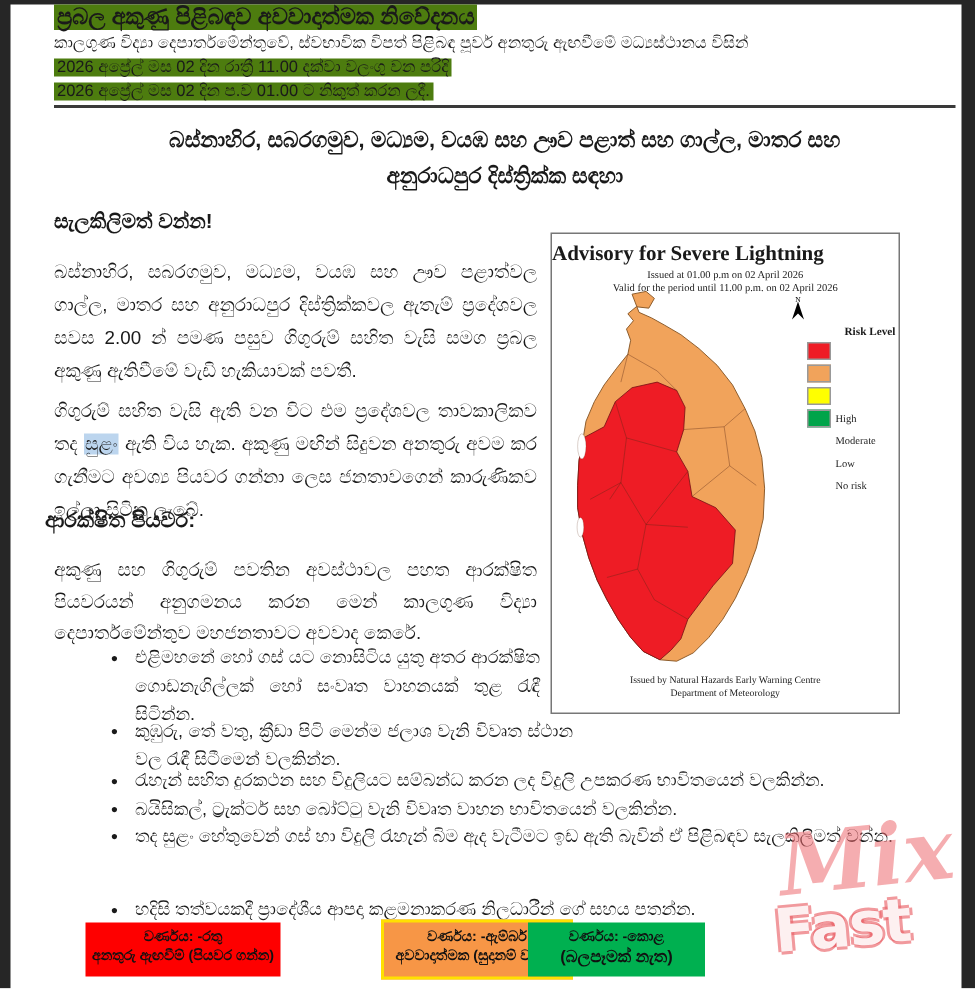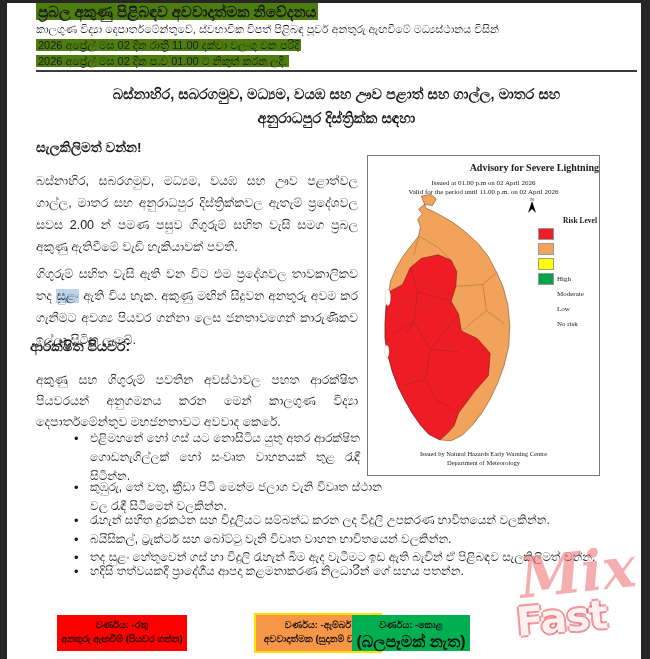--- a/index.html
+++ b/index.html
@@ -30,26 +30,26 @@
   .safety-heading{position:absolute;left:30px;top:338px;font-size:14px;font-weight:bold;}
   .intro{position:absolute;left:36px;top:370px;width:322px;font-size:12.5px;line-height:21px;text-align:justify;}
 
   .bullet{position:absolute;left:90px;font-size:12px;line-height:19px;text-align:justify;}
   .bullet::before{content:"\2022";position:absolute;left:-16px;top:0;font-size:13px;}
   .b1{top:429px;width:270px;}
   .b2{top:478px;width:292px;}
   .b3{top:511px;width:545px;}
   .b4{top:530px;width:545px;}
   .b5{top:548px;width:545px;}
-  .b6{top:562px;width:545px;}
+  .b6{top:597px;width:545px;}
 
   
   .map-box{position:absolute;left:367px;top:155px;width:231px;height:319px;background:#fff;
            border:1px solid #777;font-family:"Liberation Serif",serif;}
-  .map-title{position:absolute;left:0;top:6px;width:100%;text-align:right;font-size:10px;font-weight:bold;}
+  .map-title{position:absolute;left:0;top:6px;width:100%;text-align:left;font-size:14px;font-weight:bold;}
   .map-issued{position:absolute;left:0;top:23px;width:100%;text-align:center;font-size:7px;}
   .map-valid{position:absolute;left:0;top:32px;width:100%;text-align:center;font-size:7px;}
   .north-arrow{position:absolute;left:158px;top:40px;width:12px;height:18px;}
   .legend-title{position:absolute;left:170px;top:60px;font-size:7.5px;font-weight:bold;padding-left:25px;}
   .legend-row{position:absolute;left:170px;height:11px;}
   .legend-row .sw{position:absolute;left:0;top:0;width:14px;height:10px;border:0.5px solid #999;}
   .legend-row .lb{position:absolute;left:19px;top:11px;font-size:7px;white-space:nowrap;margin-top:36px;}
   .lr1{top:72px;}  .lr1 .sw{background:#EE1C25;}
   .lr2{top:87px;}  .lr2 .sw{background:#F1A35B;}
   .lr3{top:102px;} .lr3 .sw{background:#FFFF00;}
@@ -58,21 +58,21 @@
   .map-cap1{position:absolute;left:0;top:294px;width:100%;text-align:center;font-size:6.5px;}
   .map-cap2{position:absolute;left:0;top:303px;width:100%;text-align:center;font-size:6.5px;}
 
   
   .key{position:absolute;top:615px;height:36px;text-align:center;color:#111;}
   .key .l1{display:block;font-size:9.5px;font-weight:bold;margin-top:4px;}
   .key .l2{display:block;font-size:9.5px;font-weight:bold;margin-top:2px;}
   .key-red{left:57px;width:130px;background:#FE0000;}
   .key-amber{left:207px;width:124px;background:#F79646;border:2px solid #FFE000;top:613px;margin-left:47px;}
   .key-green{left:352px;width:118px;background:#00B050;}
-  .key-green .l2{font-size:16px;}
+  .key-green .l2{font-size:11px;}
 
   
   .watermark{position:absolute;right:6px;bottom:0;width:128px;height:108px;pointer-events:none;z-index:9;}
   .wm-mix{position:absolute;right:8px;top:-12px;font-family:"DejaVu Serif",serif;font-style:italic;
           font-weight:bold;font-size:56px;color:rgba(236,106,112,0.55);transform:rotate(-6deg);}
   .wm-fast{position:absolute;left:0;top:44px;font-family:"DejaVu Sans",sans-serif;font-weight:bold;
            font-size:40px;letter-spacing:-1px;color:rgba(255,255,255,0.9);transform:rotate(-5deg);
            text-shadow:-2px 0 rgba(233,98,104,0.65),2px 0 rgba(233,98,104,0.65),
                        0 -2px rgba(233,98,104,0.65),0 2px rgba(233,98,104,0.65);}
 </style>

